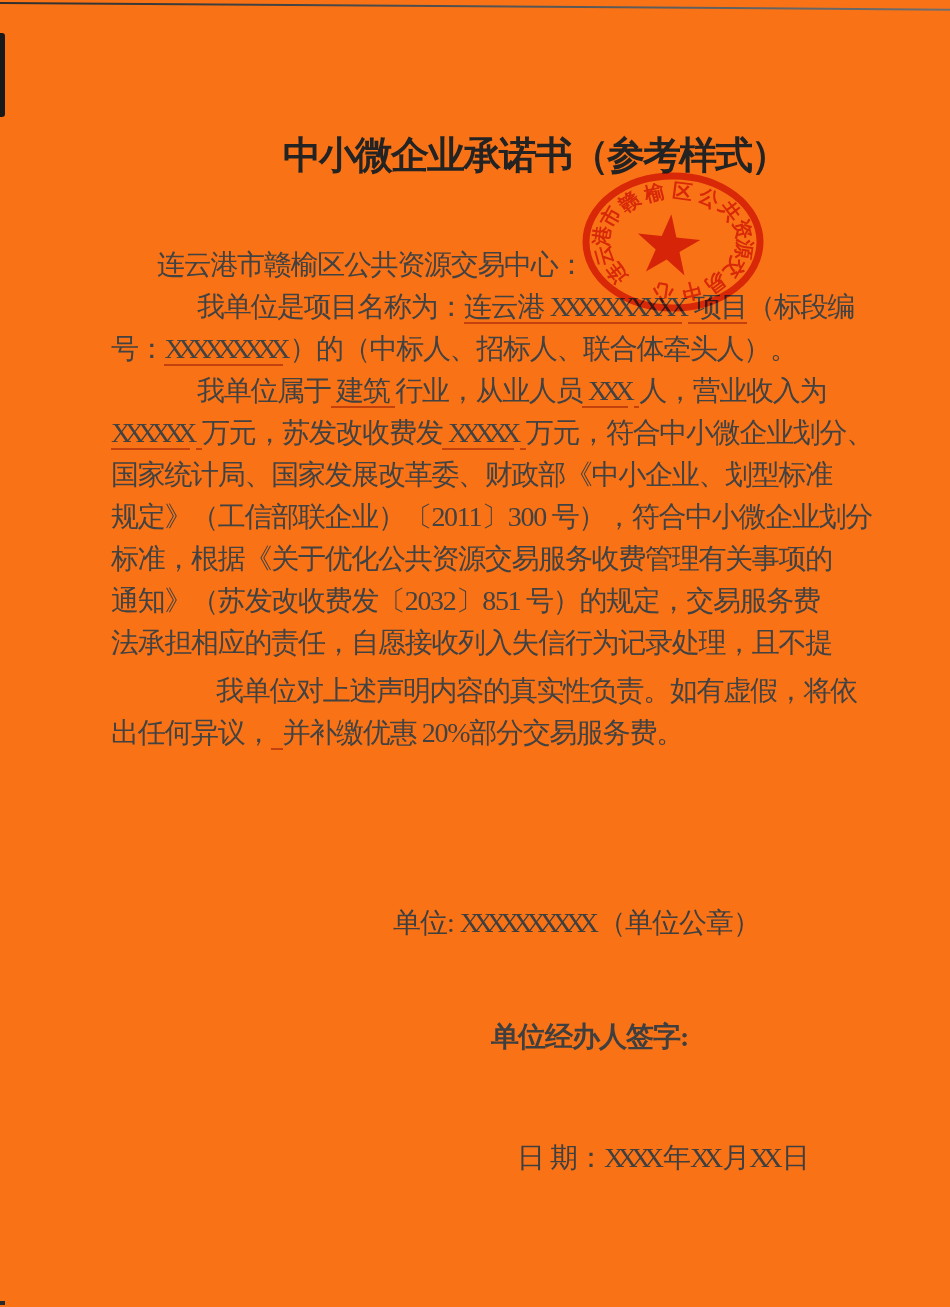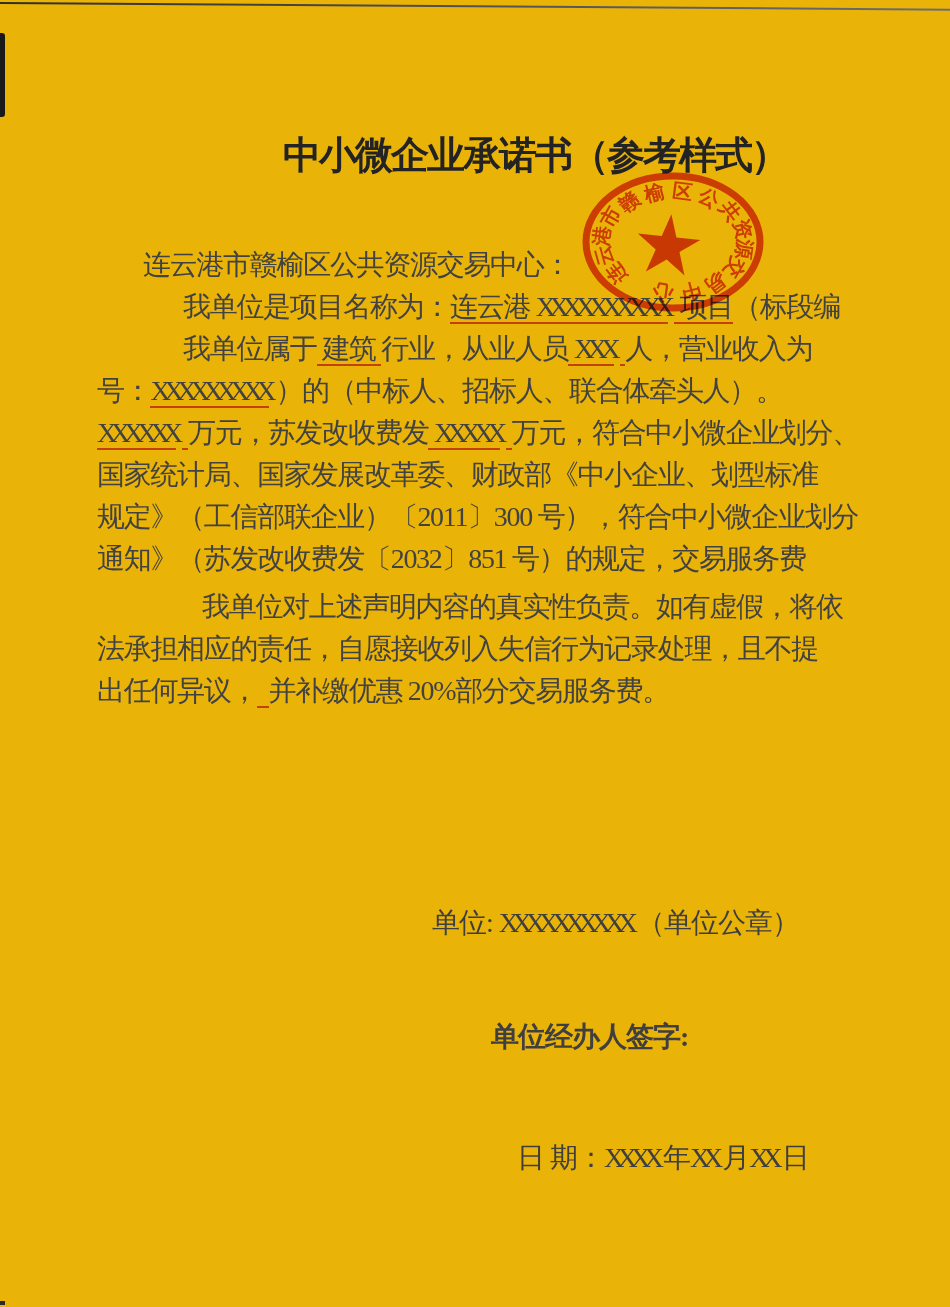--- a/index.html
+++ b/index.html
@@ -1,20 +1,20 @@
 <!DOCTYPE html>
 <html><head>
 <meta charset="utf-8">
 <style>
   html,body{margin:0;padding:0;background:#888;}
   #page{
     position:relative;
     width:950px;height:1307px;
     margin:0 auto;
-    background:#eab308;
+    background:#f97316;
     overflow:hidden;
     font-family:"Liberation Serif","DejaVu Serif",serif;
   }
   
   #scan-top-line{
     position:absolute;left:0;top:2px;width:965px;height:2px;
     background:linear-gradient(to right,#2e2e2e,#565656 55%,#6f6f6f);
     transform:rotate(0.40deg);transform-origin:left top;
   }
   #scan-left-mark{
@@ -29,21 +29,21 @@
     position:absolute;left:283px;top:130px;
     font-size:38px;font-weight:700;letter-spacing:-2px;
     color:#232323;white-space:pre;
   }
   
   #body-text{
     position:absolute;left:97px;top:244px;width:740px;
     font-size:28px;color:#424242;letter-spacing:-1.3px;
   }
   .bline{
-    height:42px;line-height:42px;white-space:pre;
+    height:42px;line-height:42px;white-space:pre;margin-left:14px;
   }
   .bline span.u{border-bottom:2px solid #c2410c;}
   .xs{letter-spacing:-7px;margin-right:6px;}
   
   .fline{
     position:absolute;font-size:28px;color:#3f3f3f;
     letter-spacing:-1px;line-height:30px;white-space:pre;
   }
   
   #official-seal{
@@ -63,28 +63,29 @@
 
   <div id="scan-top-line"></div>
   <div id="scan-left-mark"></div>
   <div id="scan-corner-dot"></div>
 
   <div id="doc-title">中小微企业承诺书（参考样式）</div>
 
   <div id="body-text">
       <div class="bline" style="text-indent: 46px;"><span>连云港市赣榆区公共资源交易中心：</span></div>
       <div class="bline" style="text-indent: 86px;"><span>我单位是项目名称为：</span><span class="u">连云港 </span><span class="u xs">XXXXXXXXXX</span><span class="u"> 项目</span><span>（标段编</span></div>
+      <div class="bline"><span>号：</span><span class="u xs">XXXXXXXXX</span><span>）的（中标人、招标人、联合体牵头人）。</span></div>
       <div class="bline" style="text-indent: 86px;"><span>我单位属于</span><span class="u"> 建筑 </span><span>行业，从业人员</span><span class="u"> </span><span class="u xs">XXX</span><span class="u"> </span><span>人，营业收入为</span></div>
-      <div class="bline"><span>号：</span><span class="u xs">XXXXXXXXX</span><span>）的（中标人、招标人、联合体牵头人）。</span></div>
       <div class="bline"><span class="u xs">XXXXXX</span><span class="u"> </span><span>万元，苏发改收费发</span><span class="u"> </span><span class="u xs">XXXXX</span><span class="u"> </span><span>万元，符合中小微企业划分、</span></div>
       <div class="bline"><span>国家统计局、国家发展改革委、财政部《中小企业、划型标准</span></div>
       <div class="bline"><span>规定》（工信部联企业）〔2011〕300 号），符合中小微企业划分</span></div>
+      <div class="bline"><span>标准，根据《关于优化公共资源交易服务收费管理有关事项的</span></div>
       <div class="bline"><span>通知》（苏发改收费发〔2032〕851 号）的规定，交易服务费</span></div>
+      <div class="bline"><span>法承担相应的责任，自愿接收列入失信行为记录处理，且不提</span></div>
       <div class="bline" style="text-indent: 105px; margin-top: 6px;"><span>我单位对上述声明内容的真实性负责。如有虚假，将依</span></div>
-      <div class="bline"><span>法承担相应的责任，自愿接收列入失信行为记录处理，且不提</span></div>
       <div class="bline"><span>出任何异议，</span><span class="u">  </span><span>并补缴优惠 20%部分交易服务费。</span></div>
     </div>
 
   <svg id="official-seal" viewBox="0 0 260 210" xmlns="http://www.w3.org/2000/svg">
     <ellipse id="seal-ring" cx="130" cy="105" rx="87" ry="66" fill="none" stroke-width="7" stroke="#dc4a40"></ellipse>
     <path id="seal-star" transform="translate(125,110)" d="M3.4,-32.8L8.4,-9.4L32.3,-6.9L11.5,5.1L16.5,28.6L-1.3,12.5L-22.1,24.5L-12.3,2.6L-30.1,-13.4L-6.3,-10.9Z" fill="#d8423a"></path>
     <g id="seal-chars" transform="translate(130,105)">
         <text transform="translate(-56.7,31.4) rotate(-128.0)" fill="#dc4a40">连</text>
         <text transform="translate(-69.4,13.5) rotate(-105.4)" fill="#dc4a40">云</text>
         <text transform="translate(-71.4,-6.4) rotate(-82.8)" fill="#dc4a40">港</text>
@@ -96,16 +97,16 @@
         <text transform="translate(57.4,-30.8) rotate(52.8)" fill="#dc4a40">共</text>
         <text transform="translate(69.7,-12.9) rotate(75.4)" fill="#dc4a40">资</text>
         <text transform="translate(71.3,7.1) rotate(98.0)" fill="#dc4a40">源</text>
         <text transform="translate(62.0,26.0) rotate(120.6)" fill="#dc4a40">交</text>
         <text transform="translate(43.1,40.8) rotate(143.2)" fill="#dc4a40">易</text>
         <text transform="translate(17.7,49.4) rotate(165.8)" fill="#dc4a40">中</text>
         <text transform="translate(-10.5,50.5) rotate(188.4)" fill="#dc4a40">心</text>
       </g>
   </svg>
 
-<div class="fline" style="left: 393px; top: 908px; margin-left: 39px;"><span>单位: </span><span class="xs">XXXXXXXXXX</span><span>（单位公章）</span></div>
+<div class="fline" style="left: 393px; top: 908px;"><span>单位: </span><span class="xs">XXXXXXXXXX</span><span>（单位公章）</span></div>
     <div class="fline" style="left: 491px; top: 1022px; font-weight: bold;"><span>单位经办人签字:</span></div>
     <div class="fline" style="left: 517px; top: 1143px;"><span>日 期：</span><span class="xs">XXXX</span><span>年</span><span class="xs">XX</span><span>月</span><span class="xs">XX</span><span>日</span></div>
   </div>
 
 </body></html>

